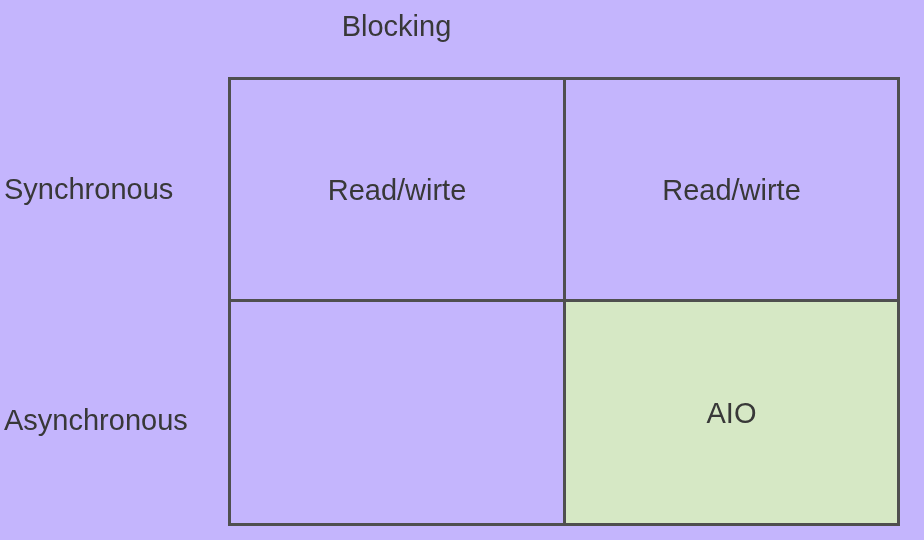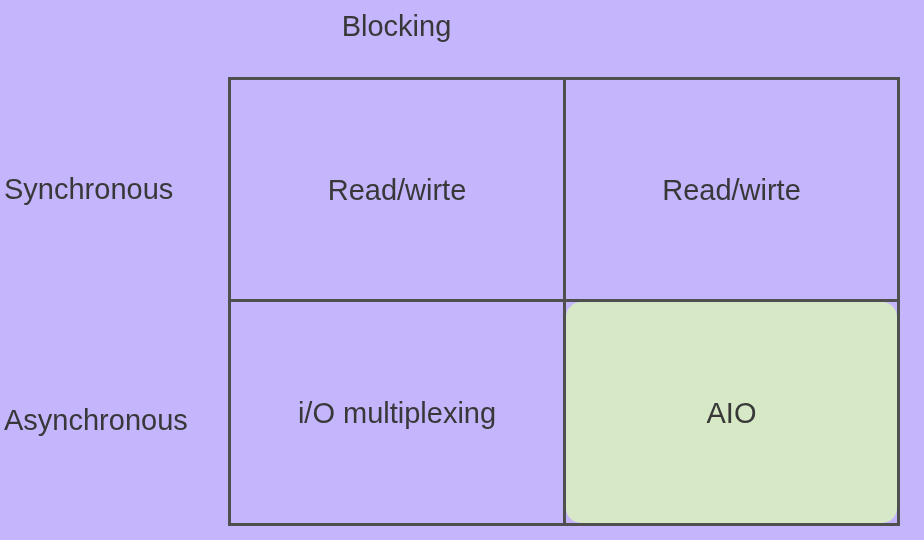--- a/index.html
+++ b/index.html
@@ -56,21 +56,21 @@
     flex-direction: column;
     align-items: center;
     justify-content: center;
     text-align: center;
     line-height: 36px;
     box-sizing: border-box;
   }
   .cell.c0 { border-right: 3px solid #4f4f4f; border-bottom: 3px solid #4f4f4f; }
   .cell.c1 { border-bottom: 3px solid #4f4f4f; }
   .cell.c2 { border-right: 3px solid #4f4f4f; }
-  .cell.highlight { background: #d6e8c5; border-radius: 15px; }
+  .cell.highlight { background: #d6e8c5; }
   .cell .line { display: block; }
 </style>
 </head>
 <body>
 
 <div class="canvas">
 
   <div class="col-header col-0">Blocking</div>
 
 
@@ -82,21 +82,20 @@
 
     <div class="cell c0">
       <span class="line">Read/wirte</span>
     </div>
 
     <div class="cell c1">
       <span class="line">Read/wirte</span>
     </div>
 
     <div class="cell c2">
-      <span class="line">i/O multiplexing</span>
     </div>
 
     <div class="cell c3 highlight">
       <span class="line">AIO</span>
     </div>
 
   </div>
 
 </div>
 

